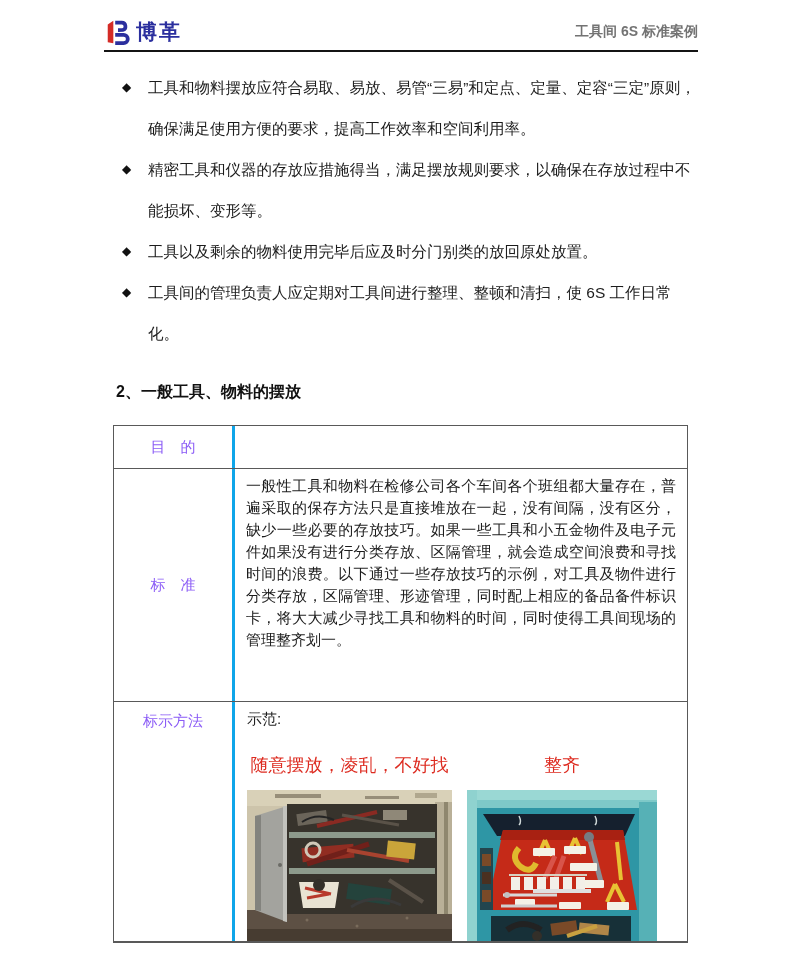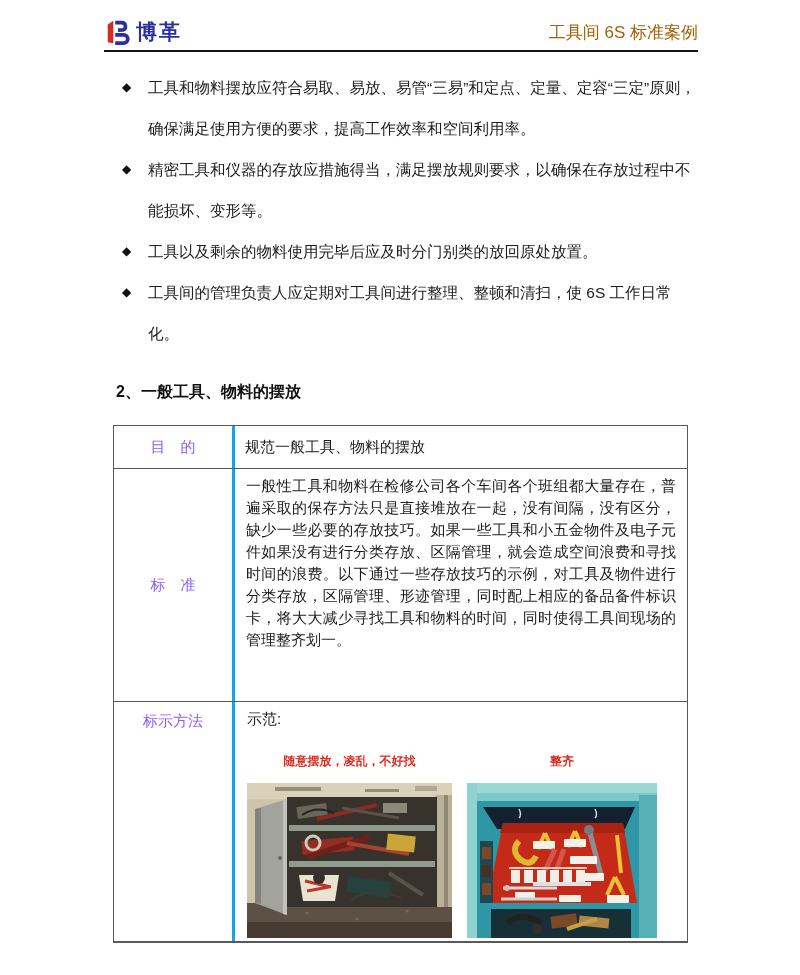--- a/index.html
+++ b/index.html
@@ -10,21 +10,21 @@
     font-family:"Liberation Sans", sans-serif; color:#1c1c1c;
   }
   
   .header {
     margin:6px 102px 0 104px; height:34px;
     display:flex; align-items:center; justify-content:space-between;
     border-bottom:2px solid #141414; padding-bottom:4px;
   }
   .logo { display:flex; align-items:center; gap:4px; }
   .logo-text { font-size:21px; font-weight:bold; color:#2b2f9e; letter-spacing:2px; }
-  .doc-title { font-size:17px; font-weight:400; color:#a16207; }
+  .doc-title { font-size:14px; font-weight:700; color:#737373; }
   
   .bullets { margin:15px 100px 0 104px; }
   .bullet { position:relative; padding-left:44px; font-size:15.5px; line-height:41px; text-align:left; }
   .diamond { position:absolute; left:18px; top:0; font-size:12px; color:#111; }
   
   .heading { margin:28px 0 0 116px; font-size:16px; font-weight:bold; color:#111; }
   
   .doc-table { margin:22px 0 0 113px; width:575px; border:1px solid #595959; border-bottom-width:2px; }
   .trow { display:flex; }
   .trow + .trow { border-top:1px solid #595959; }
@@ -35,21 +35,21 @@
   }
   .tlabel.top { align-items:flex-start; padding-top:10px; }
   .tcontent { flex:1; padding:0 10px; display:flex; align-items:center; font-size:15px; }
   .row-short1 { height:42px; }
   .row-short2 { height:45px; }
   .row-standard { height:233px; }
   .row-standard .tcontent { display:block; padding:6px 11px; line-height:22px; text-align:justify; overflow:hidden; }
   .row-demo { height:240px; }
   .row-demo .tcontent { display:block; padding:6px 0 0 12px; overflow:hidden; }
   .demo-label { font-size:15px; margin-top:2px; }
-  .captions { display:flex; margin-top:24px; font-size:12px; font-weight:bold; color:#dd2b20; }
+  .captions { display:flex; margin-top:24px; font-size:18px; font-weight:normal; color:#dd2b20; }
   .cap-left { width:205px; text-align:center; }
   .cap-right { width:190px; text-align:center; margin-left:15px; }
   .photos { display:flex; gap:15px; margin-top:13px; }
   .photo { display:block; }
 </style>
 </head>
 <body>
 
 <div class="page">
 
@@ -82,21 +82,20 @@
       <span class="diamond">◆</span>
       <span>工具间的管理负责人应定期对工具间进行整理、整顿和清扫，使 6S 工作日常化。</span>
     </div>
   </div>
 
   <div class="heading">2、一般工具、物料的摆放</div>
 
   <div class="doc-table">
     <div class="trow row-short1">
       <div class="tlabel">目　的</div>
-      <div class="tcontent">规范一般工具、物料的摆放</div>
     </div>
     <div class="trow row-standard">
       <div class="tlabel">标　准</div>
       <div class="tcontent">一般性工具和物料在检修公司各个车间各个班组都大量存在，普遍采取的保存方法只是直接堆放在一起，没有间隔，没有区分，缺少一些必要的存放技巧。如果一些工具和小五金物件及电子元件如果没有进行分类存放、区隔管理，就会造成空间浪费和寻找时间的浪费。以下通过一些存放技巧的示例，对工具及物件进行分类存放，区隔管理、形迹管理，同时配上相应的备品备件标识卡，将大大减少寻找工具和物料的时间，同时使得工具间现场的管理整齐划一。</div>
     </div>
     <div class="trow row-demo">
       <div class="tlabel top">标示方法</div>
       <div class="tcontent">
         <div class="demo-label">示范:</div>
         <div class="captions">

